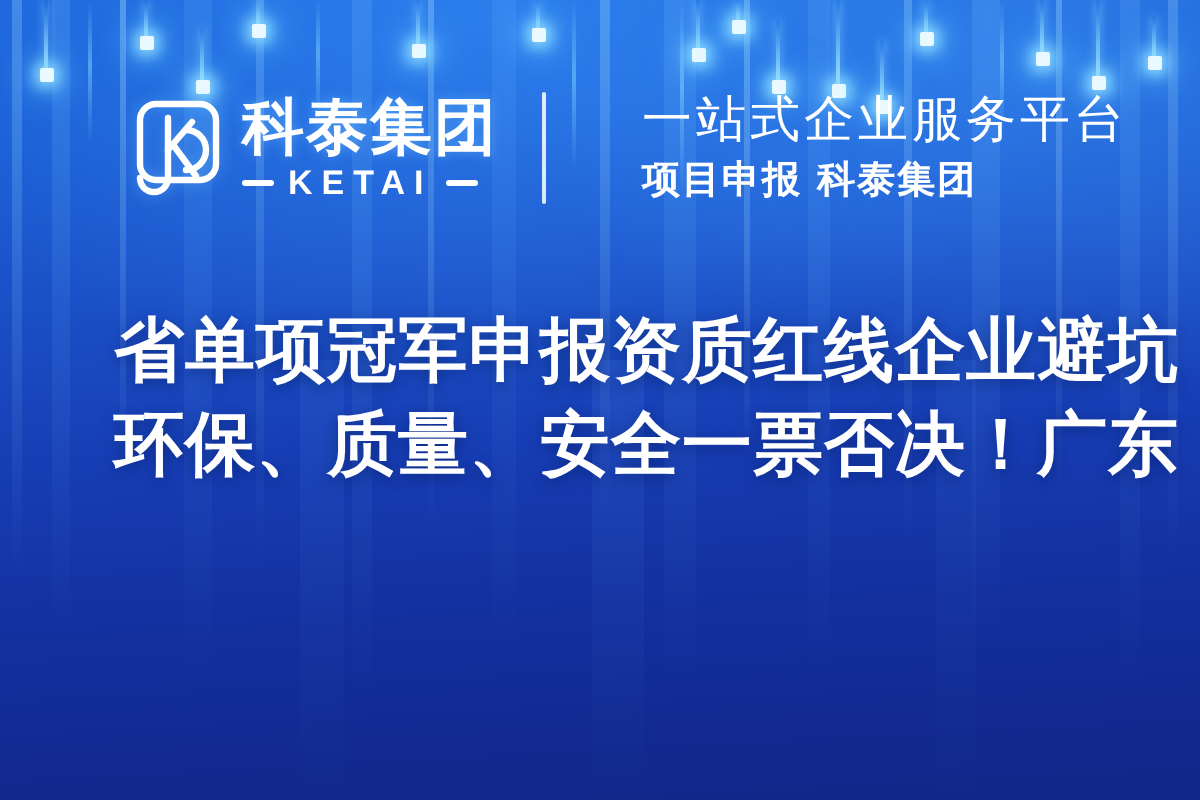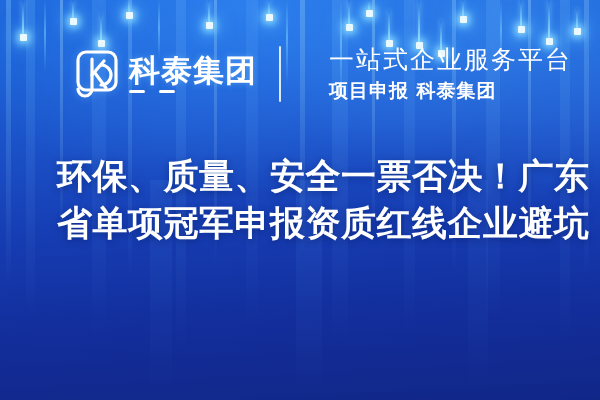--- a/index.html
+++ b/index.html
@@ -25,21 +25,21 @@
   .meteor{position:absolute;width:2px;border-radius:2px;
     background:linear-gradient(to bottom, rgba(150,225,255,0) 0%, rgba(150,225,255,.75) 65%, rgba(210,245,255,.95) 100%);
     box-shadow:0 0 5px rgba(130,215,255,.75);}
   .meteor .head{position:absolute;left:-2.5px;bottom:-3px;width:7px;height:7px;
     background:#eaf9ff;border-radius:1px;
     box-shadow:0 0 7px 3px rgba(140,220,255,.9),0 0 16px 6px rgba(90,185,255,.55);}
   .streak{position:absolute;width:2px;border-radius:2px;
     background:linear-gradient(to bottom, rgba(120,205,255,0) 0%, rgba(130,215,255,.5) 45%, rgba(120,205,255,0) 100%);}
 
   
-  #header{position:absolute;left:68px;top:38px;display:flex;align-items:center;height:72px;}
+  #header{position:absolute;left:60px;top:38px;display:flex;align-items:center;height:72px;}
   .logo-lockup{display:flex;align-items:center;}
 
   .logo-mark{width:52px;height:52px;flex:0 0 52px;margin-right:9px;
     filter:drop-shadow(0 0 4px rgba(120,200,255,.45));}
   .logo-mark svg{display:block;width:52px;height:52px;}
 
   .logo-words{display:flex;flex-direction:column;justify-content:center;}
   .logo-cn{font-size:31px;line-height:1.0;font-weight:bold;color:#ffffff;
     letter-spacing:1px;white-space:nowrap;
     text-shadow:0 0 6px rgba(120,200,255,.5);}
@@ -158,31 +158,32 @@
           <path d="M24 11 V41 A7 7 0 0 1 17 48 A7 7 0 0 1 10 41" fill="none" stroke="#ffffff" stroke-width="3.2" stroke-linecap="round"></path>
           <path d="M24 27 L36 13" fill="none" stroke="#ffffff" stroke-width="3.2" stroke-linecap="round"></path>
           <path d="M27 25 L38 40" fill="none" stroke="#ffffff" stroke-width="3.2" stroke-linecap="round"></path>
           <path d="M33 17 A10 10 0 0 1 33 37" fill="none" stroke="#ffffff" stroke-width="3.2" stroke-linecap="round"></path>
         </svg>
       </div>
       <div class="logo-words">
         <div class="logo-cn">科泰集团</div>
         <div class="logo-en-row">
           <span class="logo-dash l"></span>
+          <span class="logo-en">KETAI</span>
           <span class="logo-dash r"></span>
         </div>
       </div>
     </div>
 
     <div class="divider"></div>
 
     <div class="tagline">
       <div class="tag-main">一站式企业服务平台</div>
       <div class="tag-sub">项目申报 科泰集团</div>
     </div>
   </div>
 
   <div id="title">
+    <div class="line">省单项冠军申报资质红线企业避坑</div>
     <div class="line">环保、质量、安全一票否决！广东</div>
-    <div class="line">省单项冠军申报资质红线企业避坑</div>
   </div>
 
 </div>
 
 </body></html>

